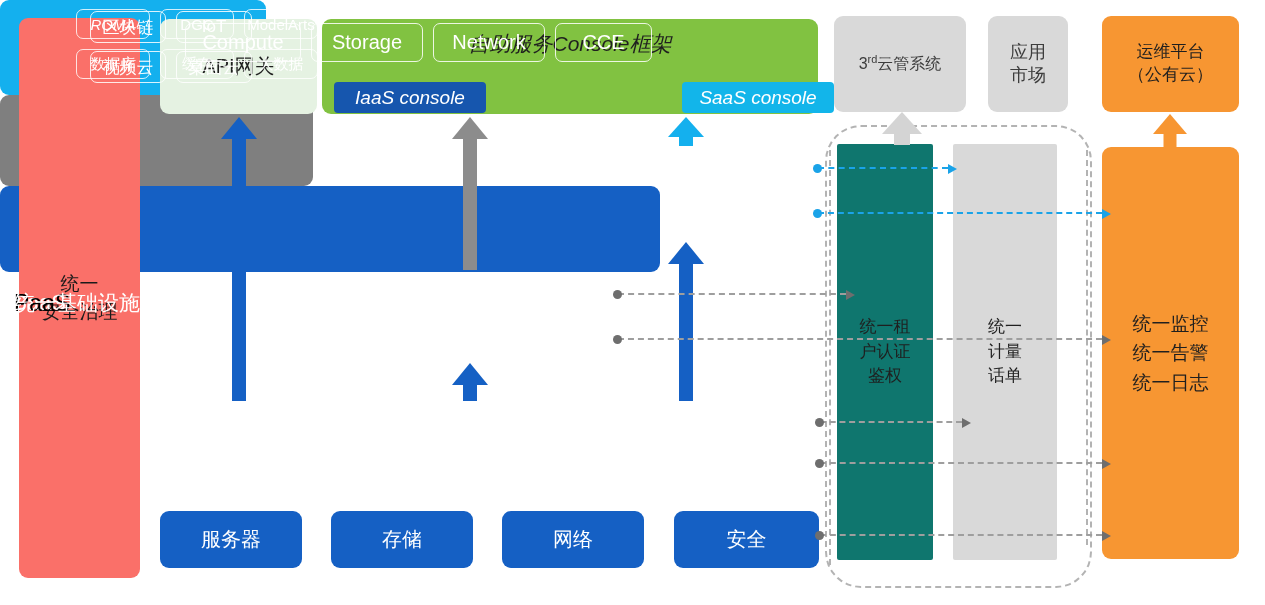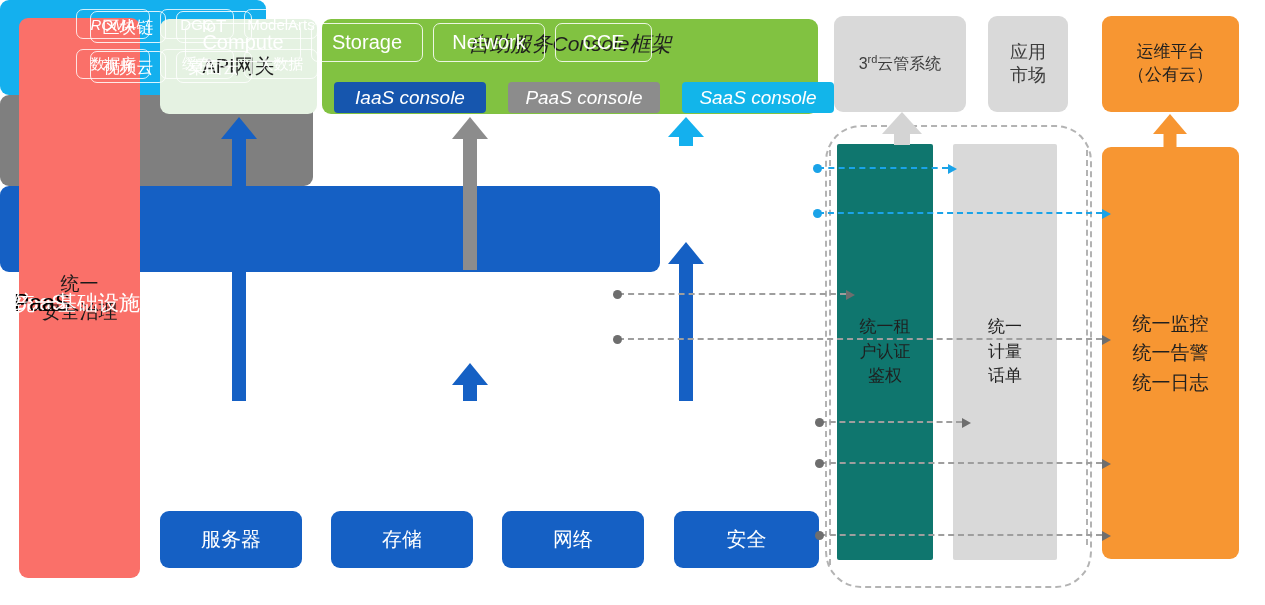--- a/index.html
+++ b/index.html
@@ -191,23 +191,20 @@
 
   <div class="box" id="api-gw">
     <span>API网关</span>
   </div>
 
   <div id="console-frame" class="box">
     <div id="console-title">自助服务Console框架</div>
     <div class="console-chip" id="chip-iaas">
       <span>IaaS console</span>
     </div>
-    <div class="console-chip" id="chip-paas">
-      <span>PaaS console</span>
-    </div>
     <div class="console-chip" id="chip-saas">
       <span>SaaS console</span>
     </div>
   </div>
 
   <div class="box" id="third-cloud">
     <div>
       <span>3</span><span class="sup">rd</span><span>云管系统</span>
     </div>
   </div>

